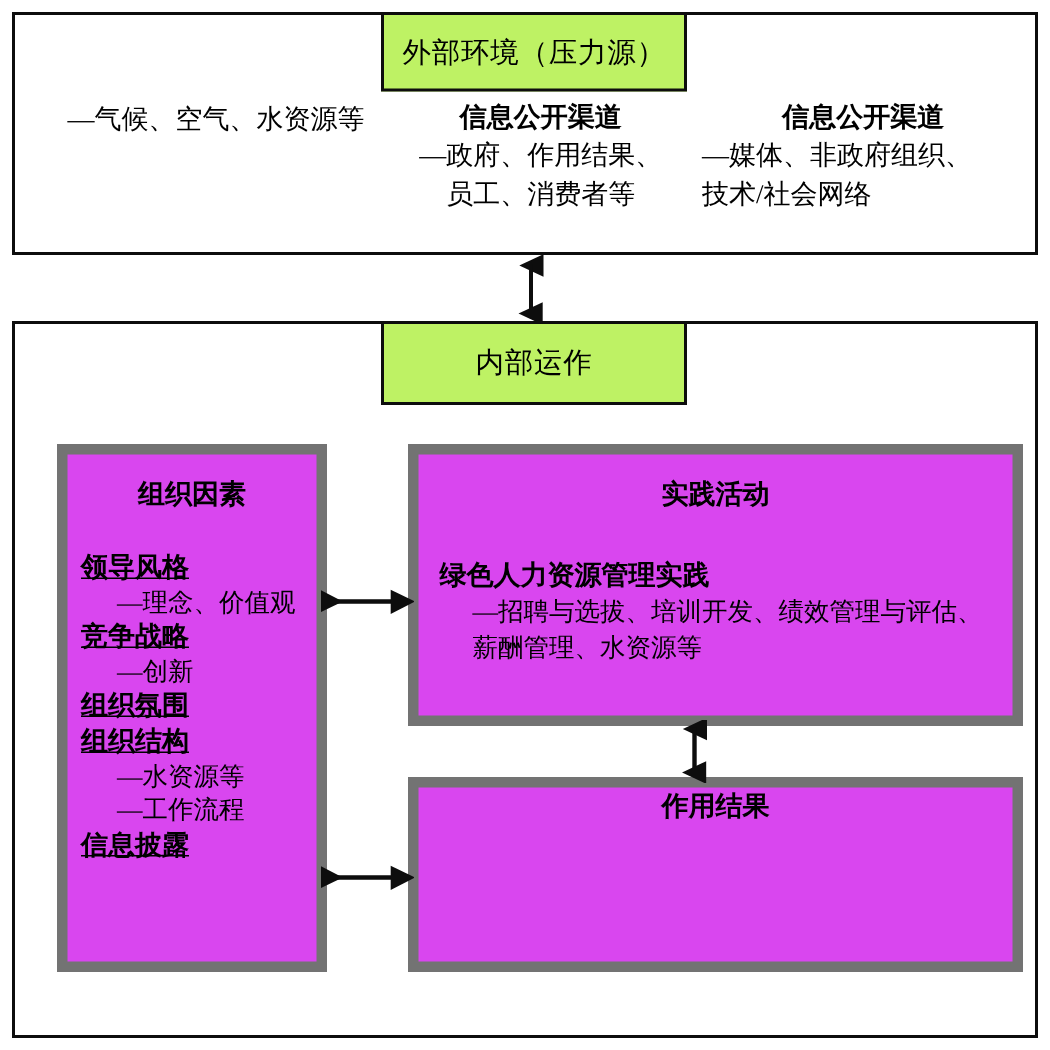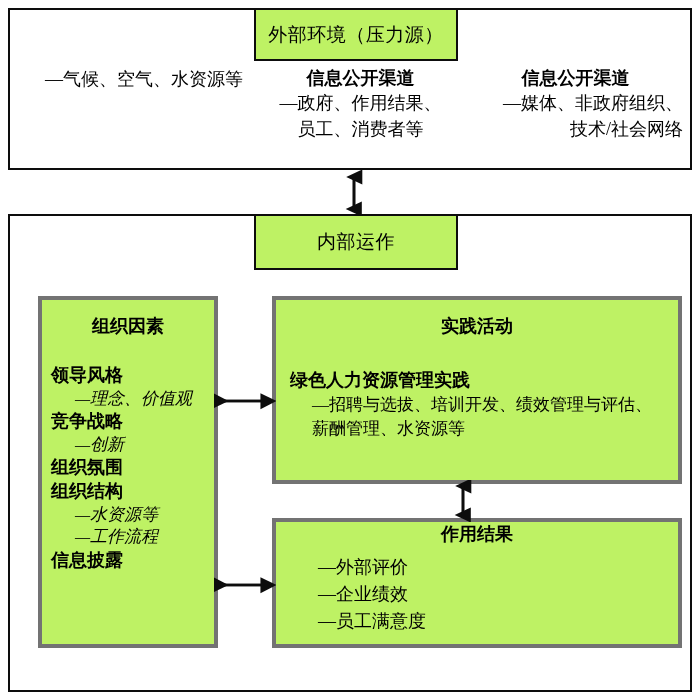--- a/index.html
+++ b/index.html
@@ -23,22 +23,22 @@
 
   
   .frame {
     position: absolute;
     border: 2px solid #0d0d0d;
     background: #ffffff;
     box-sizing: border-box;
   }
   .frame-thin {
     position: absolute;
-    border: 4px solid #737373;
-    background: #bef264;
+    border: 7px solid #737373;
+    background: #d946ef;
     box-sizing: border-box;
   }
 
   
   #external-section {
     left: 8px;
     top: 8px;
     width: 684px;
     height: 162px;
   }
@@ -98,21 +98,21 @@
   #ext-col-1 .ext-head { text-align: center; }
   #ext-col-2 .ext-head { text-align: center; }
 
   .ext-sub {
     font-size: 18px;
     line-height: 1.45;
     white-space: nowrap;
   }
   #ext-col-0 .ext-sub { text-align: center; padding-left: 22px; }
   #ext-col-1 .ext-sub { text-align: center; }
-  #ext-col-2 .ext-sub { text-align: right; }
+  #ext-col-2 .ext-sub { text-align: left; }
 
   
   #org-factors-box {
     left: 38px;
     top: 296px;
     width: 180px;
     height: 352px;
   }
   #practice-box {
     left: 272px;
@@ -142,22 +142,22 @@
     font-size: 17px;
     white-space: nowrap;
   }
 
   
   #org-factors-box .box-title { margin-top: 14px; }
   #org-list {
     margin-top: 26px;
     padding-left: 9px;
   }
-  #org-list .bold-line { line-height: 1.32; }
-  #org-list .plain-line { line-height: 1.32; padding-left: 24px; font-style: italic; }
+  #org-list .bold-line { line-height: 1.32; text-decoration: underline; }
+  #org-list .plain-line { line-height: 1.32; padding-left: 24px; }
 
   
   #practice-box .box-title { margin-top: 14px; }
   #practice-body {
     margin-top: 30px;
     padding-left: 14px;
   }
   #practice-body .bold-line { line-height: 1.4; }
   #practice-body .plain-line { line-height: 1.42; padding-left: 22px; }
 
@@ -264,25 +264,20 @@
     <div class="box-title">实践活动</div>
     <div id="practice-body">
       <div class="bold-line">绿色人力资源管理实践</div>
       <div class="plain-line">—招聘与选拔、培训开发、绩效管理与评估、</div>
       <div class="plain-line">薪酬管理、水资源等</div>
     </div>
   </div>
 
   <div class="frame-thin" id="outcome-box">
     <div class="box-title">作用结果</div>
-    <div id="outcome-list">
-      <div class="plain-line">—外部评价</div>
-      <div class="plain-line">—企业绩效</div>
-      <div class="plain-line">—员工满意度</div>
-    </div>
   </div>
 
   <svg class="arrow" id="arrow-org-practice" viewBox="0 0 62 30">
     <defs>
       <marker id="headLeft1" markerWidth="7" markerHeight="7" refX="3.3" refY="3.4" orient="auto">
         <path d="M6.6,0.4 L0.4,3.4 L6.6,6.6 Z" fill="#0d0d0d"></path>
       </marker>
       <marker id="headRight1" markerWidth="7" markerHeight="7" refX="3.3" refY="3.4" orient="auto">
         <path d="M0.4,0.4 L6.6,3.4 L0.4,6.6 Z" fill="#0d0d0d"></path>
       </marker>

